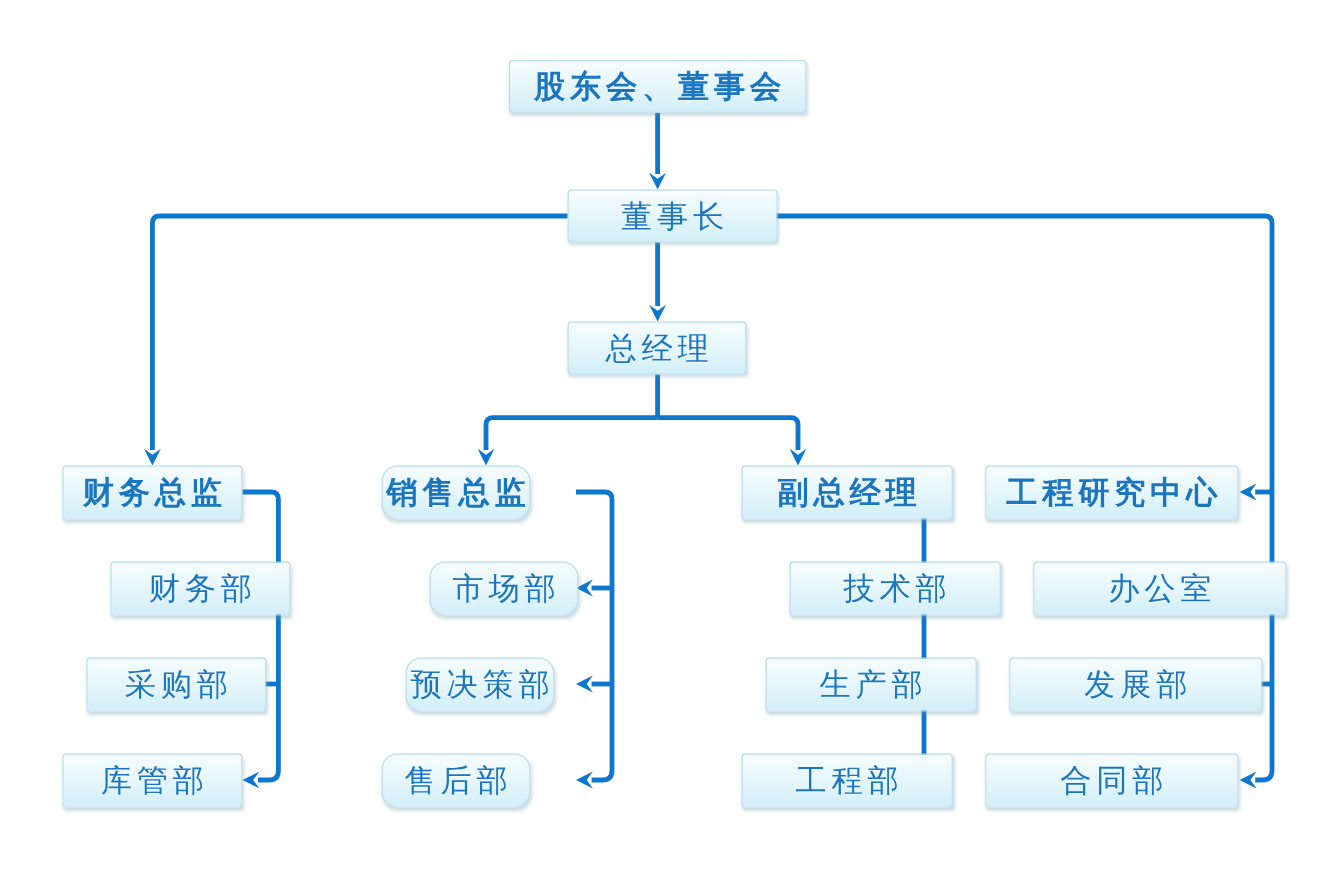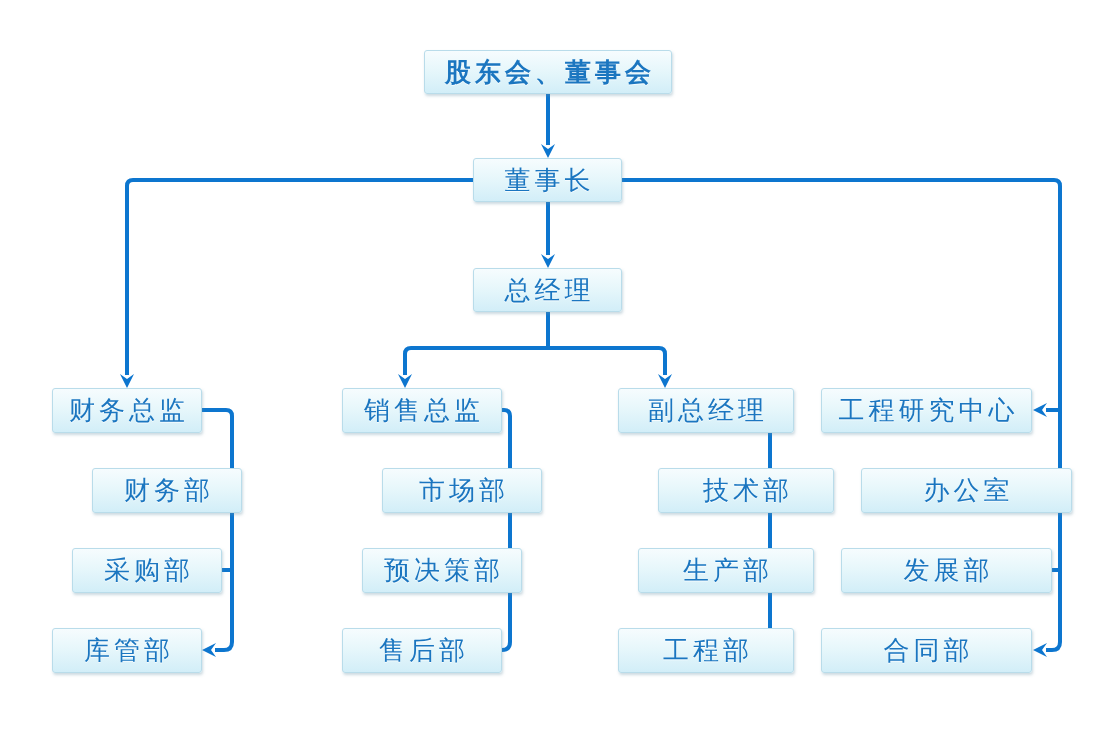--- a/index.html
+++ b/index.html
@@ -38,29 +38,29 @@
     box-shadow: 1px 2px 3px rgba(110, 150, 170, 0.35);
     color: #1b76c0;
     font-size: 26px;
     letter-spacing: 4px;
     padding-left: 4px; 
     white-space: nowrap;
     text-shadow: 0 1px 0 rgba(255,255,255,0.7);
   }
   
   .n-board    { left: 424px; top: 50px;  width: 248px; height: 44px; font-weight: bold; }
-  .n-chairman { left: 473px; top: 158px; width: 149px; height: 44px; }
+  .n-chairman { left: 473px; top: 158px; width: 175px; height: 44px; }
   .n-gm       { left: 473px; top: 268px; width: 149px; height: 44px; }
   
   .c1 { left: 52px;  width: 150px; }
-  .c2 { left: 342px; width: 160px; }
+  .c2 { left: 318px; width: 124px; border-radius: 13px; }
   .c3 { left: 618px; width: 176px; }
   .c4 { left: 821px; width: 211px; }
   
-  .r0 { top: 388px; }
+  .r0 { top: 388px; font-weight: bold; }
   .r1 { top: 468px; margin-left: 40px; }
   .r2 { top: 548px; margin-left: 20px; }
   .r3 { top: 628px; }
 </style>
 </head>
 <body>
 
 <div class="canvas">
 
   <svg class="connectors" viewBox="0 0 1110 729" xmlns="http://www.w3.org/2000/svg">

